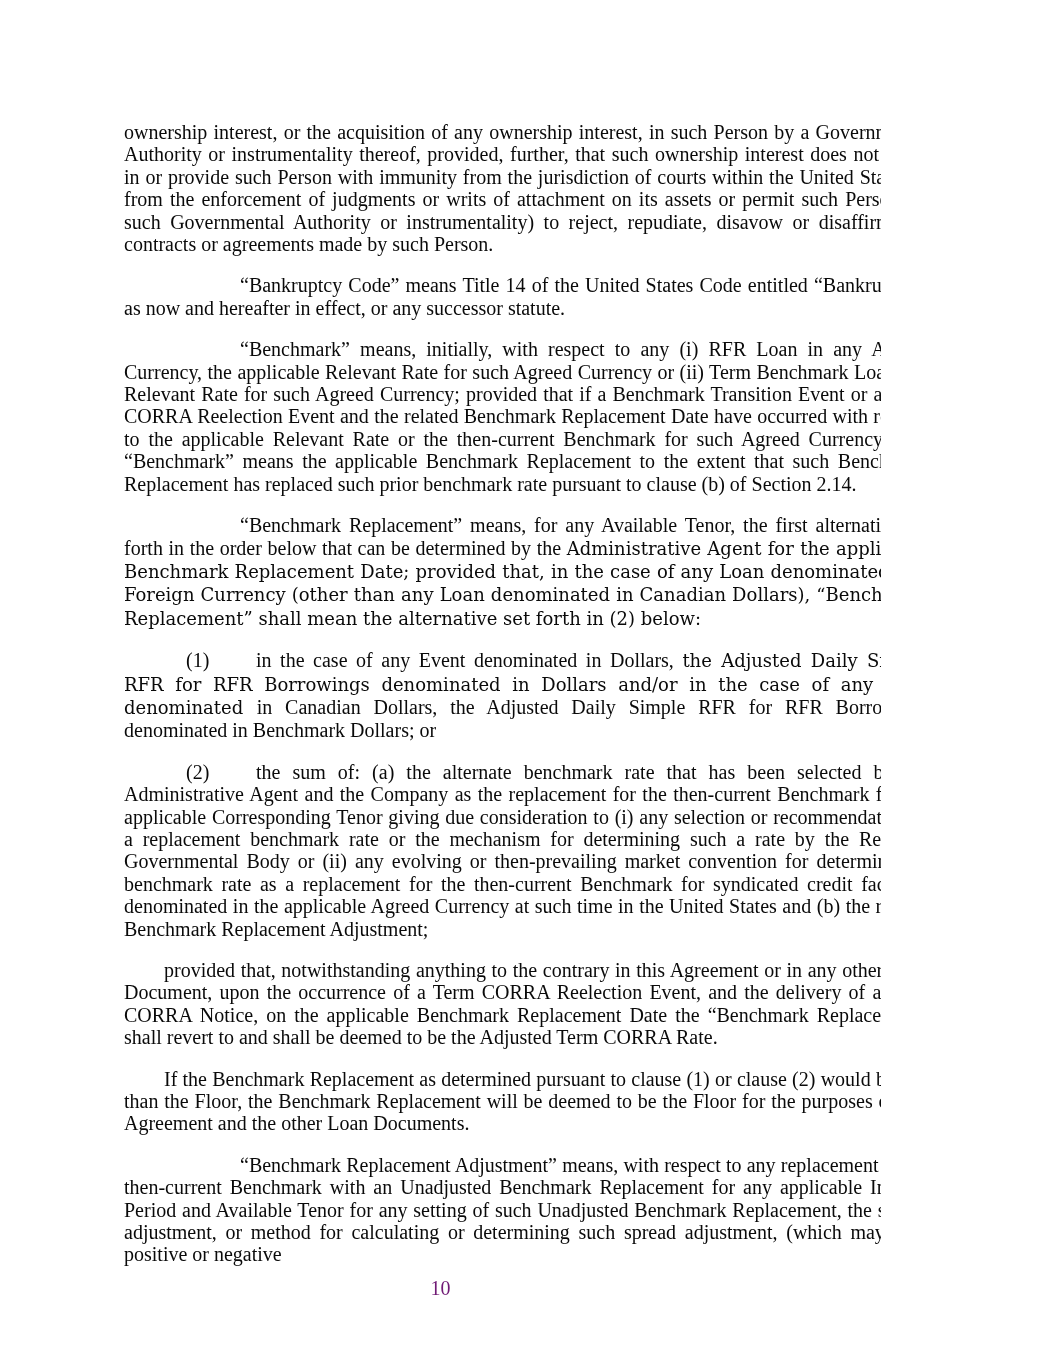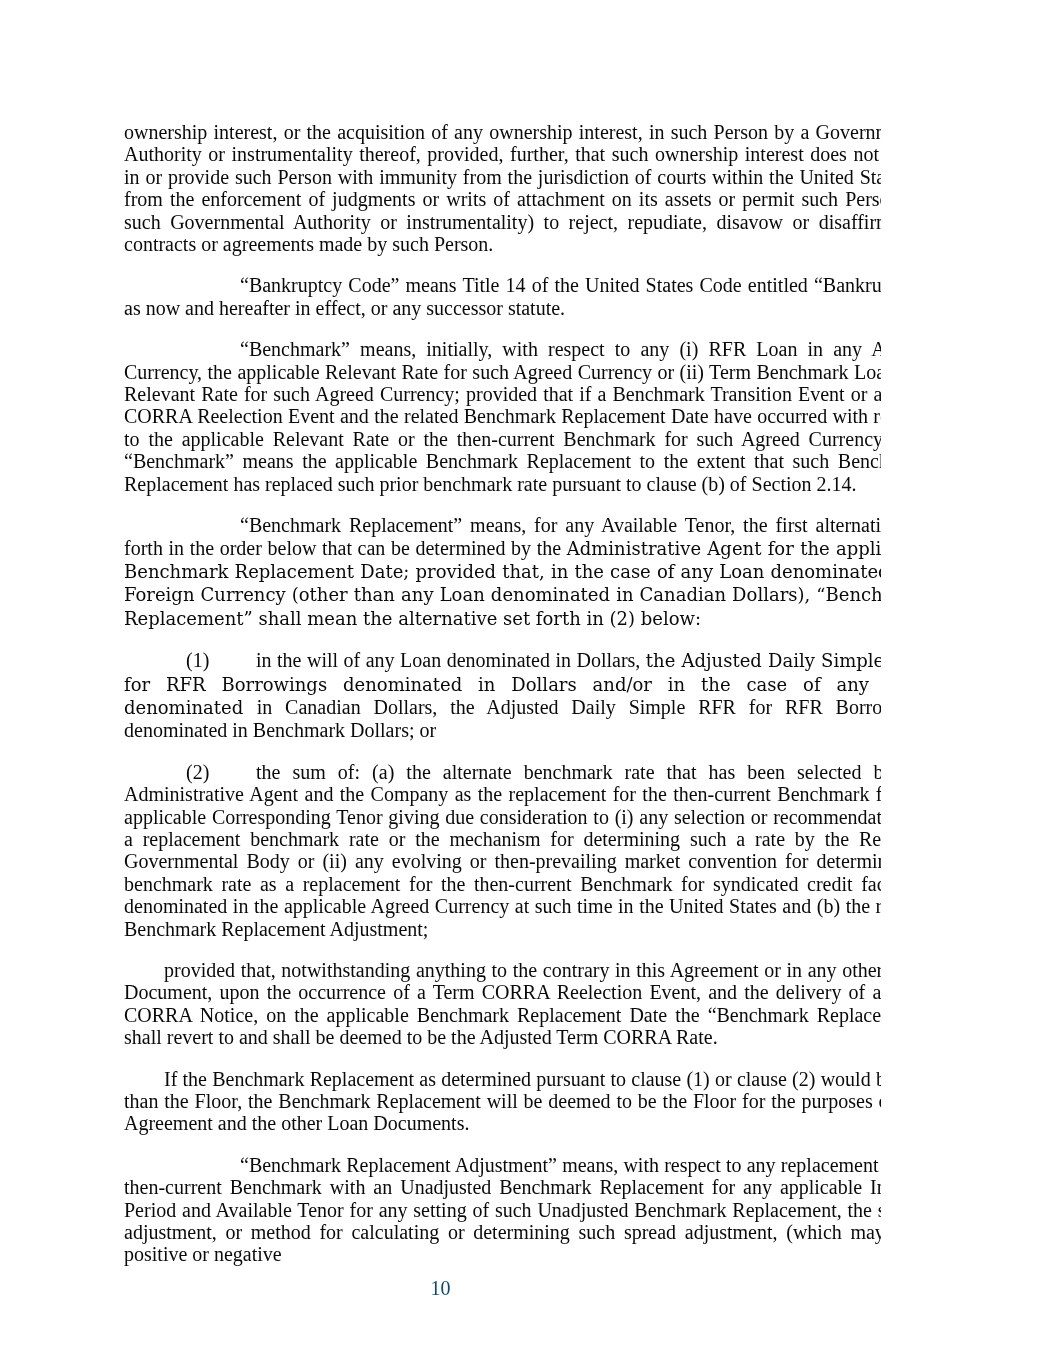--- a/index.html
+++ b/index.html
@@ -35,21 +35,21 @@
   .u { }
   .item-num { display: inline-block; width: 70px; text-indent: 0; }
   .footer {
     position: absolute;
     top: 1277px;
     left: 0;
     width: 100%;
     text-align: center;
     font-family: "Liberation Serif", serif;
     font-size: 20px;
-    color: #0c4a6e;
+    color: #701a75;
   }
 </style>
 </head>
 <body>
 
 <div class="page">
   <div class="content">
 
     <p>
       <span>ownership interest, or the acquisition of any ownership interest, in such Person by a Governmental Authority or instrumentality thereof, provided, further, that such ownership interest does not result in or provide such Person with immunity from the jurisdiction of courts within the United States or from the enforcement of judgments or writs of attachment on its assets or permit such Person (or such Governmental Authority or instrumentality) to reject, repudiate, disavow or disaffirm any contracts or agreements made by such Person.</span>
@@ -61,21 +61,21 @@
 
     <p class="indent">
       <span>“</span><span class="u">Benchmark</span><span>” means, initially, with respect to any (i) RFR Loan in any Agreed Currency, the applicable Relevant Rate for such Agreed Currency or (ii) Term Benchmark Loan, the Relevant Rate for such Agreed Currency; </span><span class="u">provided</span><span> that if a Benchmark Transition Event or a Term CORRA Reelection Event and the related Benchmark Replacement Date have occurred with respect to the applicable Relevant Rate or the then-current Benchmark for such Agreed Currency, then “Benchmark” means the applicable Benchmark Replacement to the extent that such Benchmark Replacement has replaced such prior benchmark rate pursuant to clause (b) of Section 2.14.</span>
     </p>
 
     <p class="indent">
       <span>“</span><span class="u">Benchmark Replacement</span><span>” means, for any Available Tenor, the first alternative set forth in the order below that can be determined by the </span><span class="alt">Administrative Agent for the applicable Benchmark Replacement Date; </span><span class="alt u">provided</span><span class="alt"> that, in the case of any Loan denominated in a Foreign Currency (other than any Loan denominated in Canadian Dollars), “Benchmark Replacement” shall mean the alternative set forth in (2) below:</span>
     </p>
 
     <p class="item">
-      <span class="item-num">(1)</span><span>in the will of any Loan denominated in Dollars, </span><span class="alt">the Adjusted Daily Simple RFR for RFR Borrowings denominated in Dollars and/or in the case of any Loan denominated </span><span>in Canadian Dollars, the Adjusted Daily Simple RFR for RFR Borrowings denominated in Benchmark Dollars; or</span>
+      <span class="item-num">(1)</span><span>in the case of any Event denominated in Dollars, </span><span class="alt">the Adjusted Daily Simple RFR for RFR Borrowings denominated in Dollars and/or in the case of any Loan denominated </span><span>in Canadian Dollars, the Adjusted Daily Simple RFR for RFR Borrowings denominated in Benchmark Dollars; or</span>
     </p>
 
     <p class="item alt">
       <span class="item-num">(2)</span><span>the sum of: (a) the alternate benchmark rate that has been selected by the Administrative Agent and the Company as the replacement for the then-current Benchmark for the applicable Corresponding Tenor giving due consideration to (i) any selection or recommendation of a replacement benchmark rate or the mechanism for determining such a rate by the Relevant Governmental Body or (ii) any evolving or then-prevailing market convention for determining a benchmark rate as a replacement for the then-current Benchmark for syndicated credit facilities denominated in the applicable Agreed Currency at such time in the United States and (b) the related Benchmark Replacement Adjustment;</span>
     </p>
 
     <p class="hang">
       <span class="u">provided</span><span> that, notwithstanding anything to the contrary in this Agreement or in any other Loan Document, upon the occurrence of a Term CORRA Reelection Event, and the delivery of a Term CORRA Notice, on the applicable Benchmark Replacement Date the “Benchmark Replacement” shall revert to and shall be deemed to be the Adjusted Term CORRA Rate.</span>
     </p>
 

